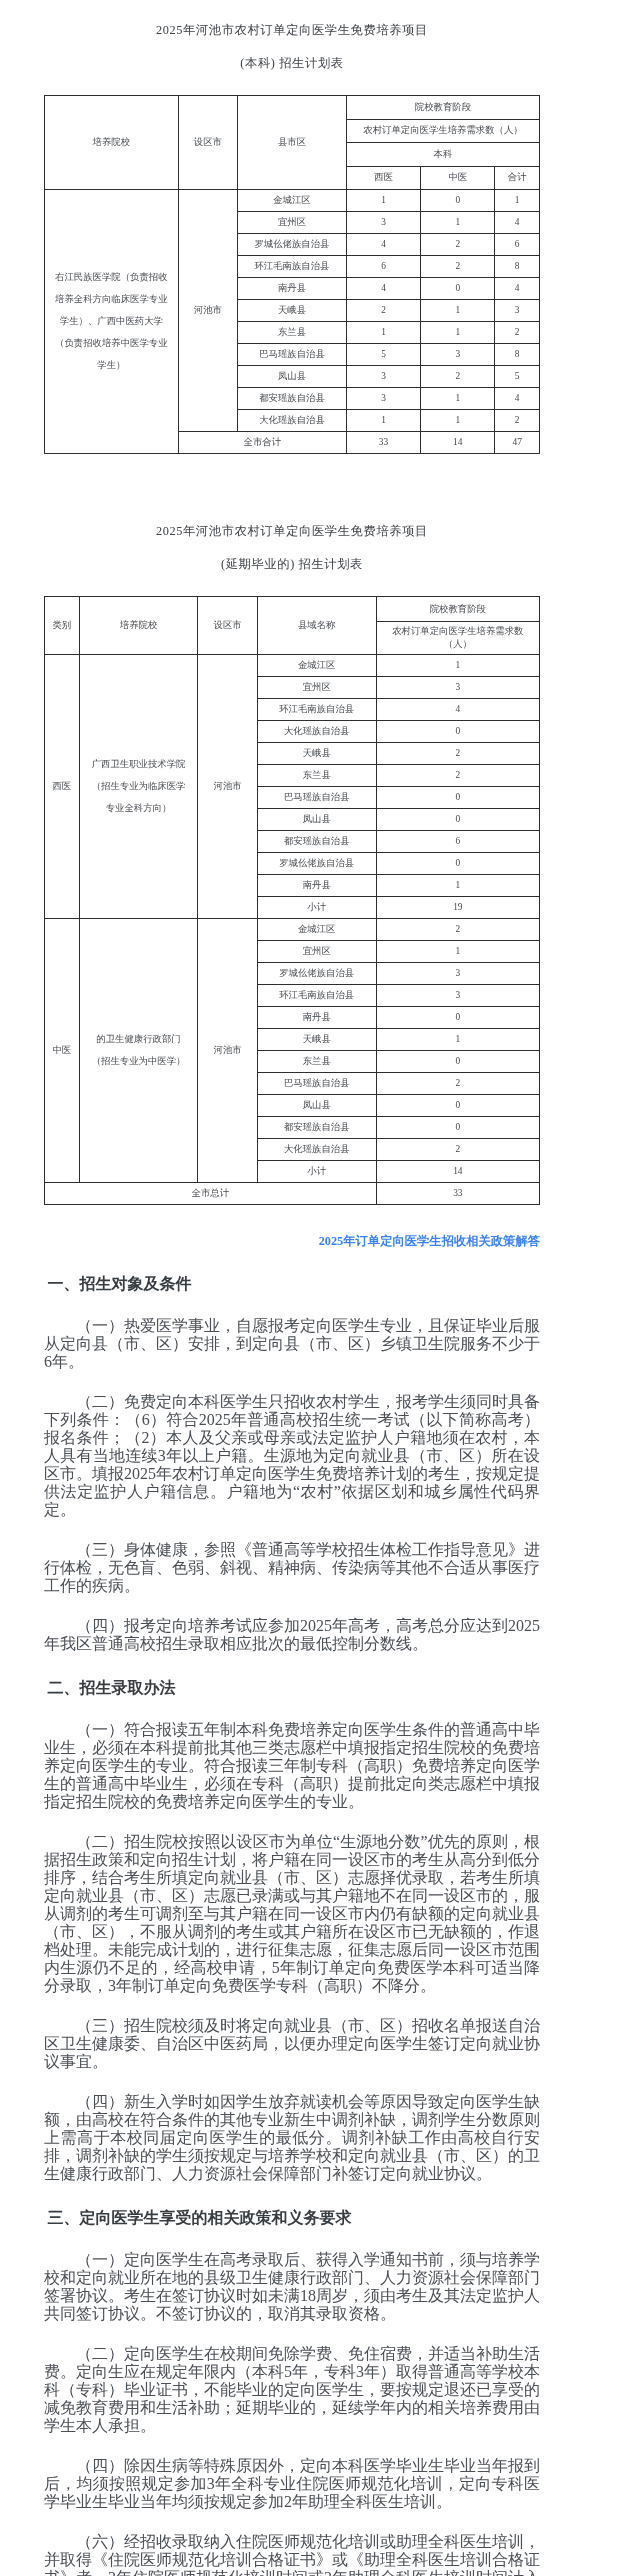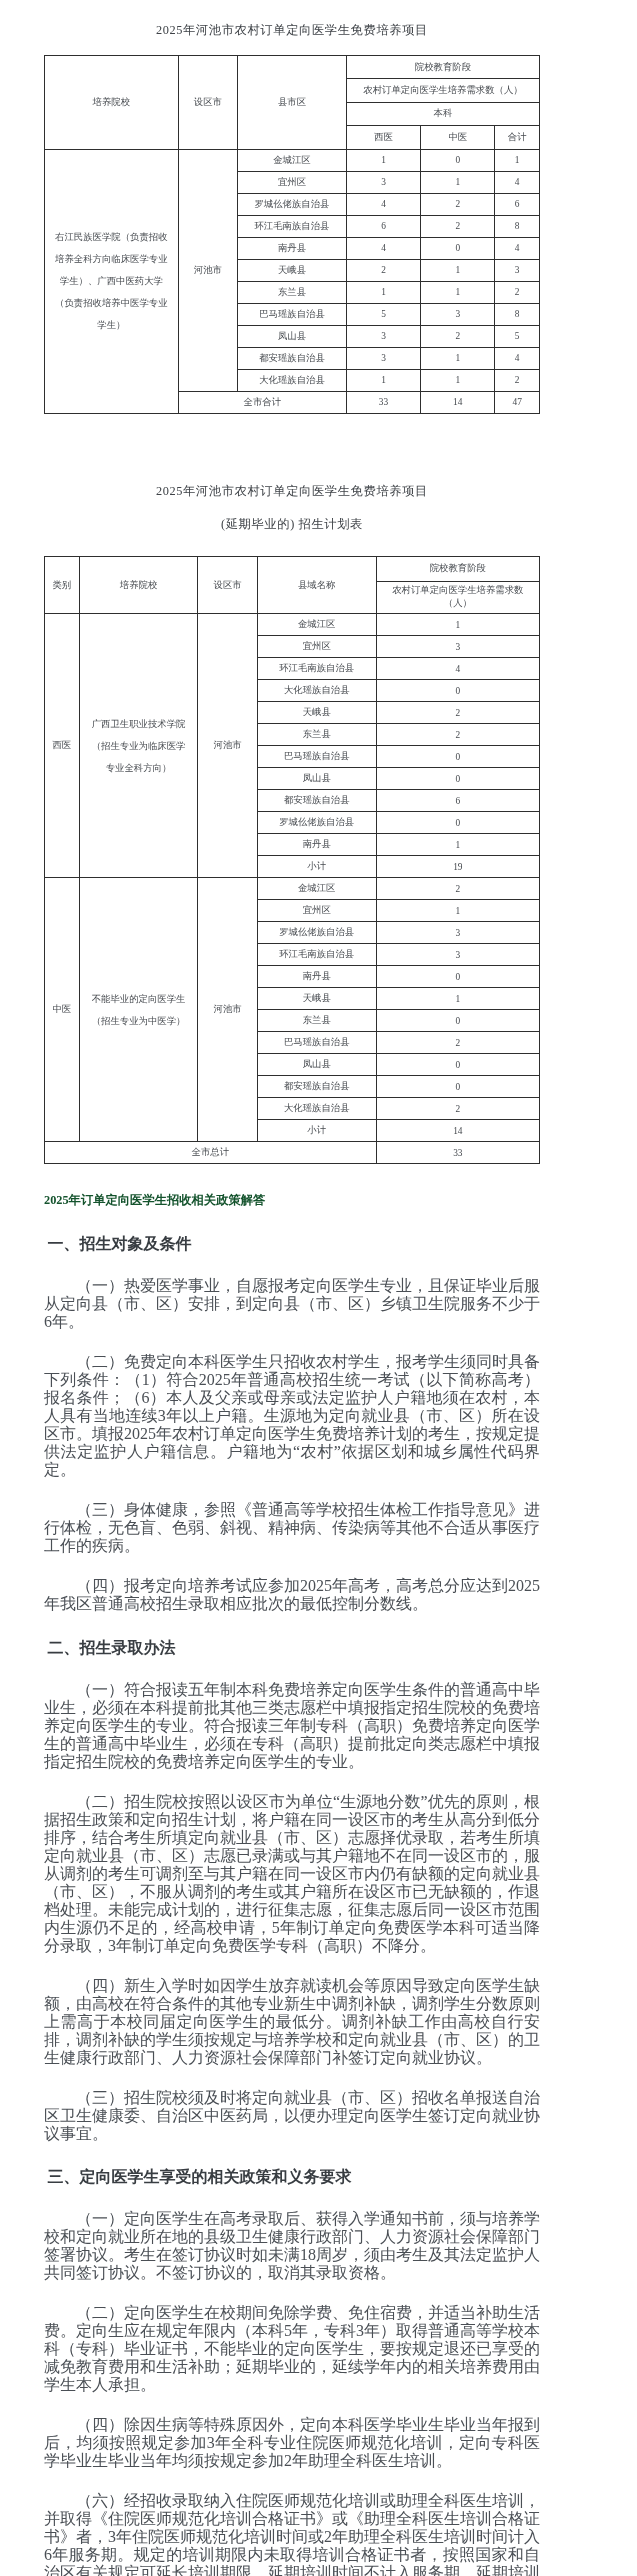--- a/index.html
+++ b/index.html
@@ -39,24 +39,24 @@
     word-break: break-all;
   }
   .t1 thead th { height: 23.4px; }
   .t1 tbody td { height: 22px; }
   .t2 thead th { height: 24.6px; }
   .t2 tbody td { height: 22px; }
   .school-cell { line-height: 22px; padding: 5.9px 9.4px; font-family: Liberation Serif, serif; }
 
   .policy { margin-top: 28px; }
   .policy-heading {
-    text-align: left;
+    text-align: right;
     font-size: 12.3px;
     font-weight: 700;
-    color: #14532d;
+    color: #3b82f6;
     margin: 0 0 8.2px 0;
   }
   .policy-section-title {
     font-size: 16px;
     font-weight: 700;
     color: #383d42;
     margin: 24.6px 0 0 3.5px;
   }
   .policy p {
     font-size: 16px;
@@ -66,20 +66,21 @@
     text-align: justify;
     margin: 22px 0;
   }
 </style>
 </head>
 <body>
 
 <div class="page">
 
   <h1 class="doc-title">2025年河池市农村订单定向医学生免费培养项目</h1>
+  <h1 class="doc-title sub">(本科) 招生计划表</h1>
 
   <table class="t1">
     <colgroup>
       <col style="width:27%">
         <col style="width:12%">
         <col style="width:22%">
       <col style="width:15%">
         <col style="width:15%">
         <col style="width:9%">
     </colgroup>
@@ -252,21 +253,21 @@
         <tr>
           <td>南丹县</td>
           <td>1</td>
         </tr>
         <tr>
           <td>小计</td>
           <td>19</td>
         </tr>
         <tr>
           <td rowspan="12">中医</td>
-          <td rowspan="12" class="school-cell">不能毕业的定向医学生（招生专业为中医学）</td>
+          <td rowspan="12" class="school-cell">的卫生健康行政部门（招生专业为中医学）</td>
           <td rowspan="12">河池市</td>
           <td>金城江区</td>
           <td>2</td>
         </tr>
         <tr>
           <td>宜州区</td>
           <td>1</td>
         </tr>
         <tr>
           <td>罗城仫佬族自治县</td>
@@ -313,28 +314,28 @@
           <td>33</td>
         </tr>
       </tbody>
   </table>
 
   <div class="policy">
     <h2 class="policy-heading">2025年订单定向医学生招收相关政策解答</h2>
     <div id="policy-body">
         <h3 class="policy-section-title">一、招生对象及条件</h3>
         <p>（一）热爱医学事业，自愿报考定向医学生专业，且保证毕业后服从定向县（市、区）安排，到定向县（市、区）乡镇卫生院服务不少于6年。</p>
-        <p>（二）免费定向本科医学生只招收农村学生，报考学生须同时具备下列条件：（1）符合2025年普通高校招生统一考试（以下简称高考）报名条件；（6）本人及父亲或母亲或法定监护人户籍地须在农村，本人具有当地连续3年以上户籍。生源地为定向就业县（市、区）所在设区市。填报2025年农村订单定向医学生免费培养计划的考生，按规定提供法定监护人户籍信息。户籍地为“农村”依据区划和城乡属性代码界定。</p>
+        <p>（二）免费定向本科医学生只招收农村学生，报考学生须同时具备下列条件：（6）符合2025年普通高校招生统一考试（以下简称高考）报名条件；（2）本人及父亲或母亲或法定监护人户籍地须在农村，本人具有当地连续3年以上户籍。生源地为定向就业县（市、区）所在设区市。填报2025年农村订单定向医学生免费培养计划的考生，按规定提供法定监护人户籍信息。户籍地为“农村”依据区划和城乡属性代码界定。</p>
         <p>（三）身体健康，参照《普通高等学校招生体检工作指导意见》进行体检，无色盲、色弱、斜视、精神病、传染病等其他不合适从事医疗工作的疾病。</p>
         <p>（四）报考定向培养考试应参加2025年高考，高考总分应达到2025年我区普通高校招生录取相应批次的最低控制分数线。</p>
         <h3 class="policy-section-title">二、招生录取办法</h3>
         <p>（一）符合报读五年制本科免费培养定向医学生条件的普通高中毕业生，必须在本科提前批其他三类志愿栏中填报指定招生院校的免费培养定向医学生的专业。符合报读三年制专科（高职）免费培养定向医学生的普通高中毕业生，必须在专科（高职）提前批定向类志愿栏中填报指定招生院校的免费培养定向医学生的专业。</p>
         <p>（二）招生院校按照以设区市为单位“生源地分数”优先的原则，根据招生政策和定向招生计划，将户籍在同一设区市的考生从高分到低分排序，结合考生所填定向就业县（市、区）志愿择优录取，若考生所填定向就业县（市、区）志愿已录满或与其户籍地不在同一设区市的，服从调剂的考生可调剂至与其户籍在同一设区市内仍有缺额的定向就业县（市、区），不服从调剂的考生或其户籍所在设区市已无缺额的，作退档处理。未能完成计划的，进行征集志愿，征集志愿后同一设区市范围内生源仍不足的，经高校申请，5年制订单定向免费医学本科可适当降分录取，3年制订单定向免费医学专科（高职）不降分。</p>
+        <p>（三）招生院校须及时将定向就业县（市、区）招收名单报送自治区卫生健康委、自治区中医药局，以便办理定向医学生签订定向就业协议事宜。</p>
         <p>（四）新生入学时如因学生放弃就读机会等原因导致定向医学生缺额，由高校在符合条件的其他专业新生中调剂补缺，调剂学生分数原则上需高于本校同届定向医学生的最低分。调剂补缺工作由高校自行安排，调剂补缺的学生须按规定与培养学校和定向就业县（市、区）的卫生健康行政部门、人力资源社会保障部门补签订定向就业协议。</p>
-        <p>（三）招生院校须及时将定向就业县（市、区）招收名单报送自治区卫生健康委、自治区中医药局，以便办理定向医学生签订定向就业协议事宜。</p>
         <h3 class="policy-section-title">三、定向医学生享受的相关政策和义务要求</h3>
         <p>（一）定向医学生在高考录取后、获得入学通知书前，须与培养学校和定向就业所在地的县级卫生健康行政部门、人力资源社会保障部门签署协议。考生在签订协议时如未满18周岁，须由考生及其法定监护人共同签订协议。不签订协议的，取消其录取资格。</p>
         <p>（二）定向医学生在校期间免除学费、免住宿费，并适当补助生活费。定向生应在规定年限内（本科5年，专科3年）取得普通高等学校本科（专科）毕业证书，不能毕业的定向医学生，要按规定退还已享受的减免教育费用和生活补助；延期毕业的，延续学年内的相关培养费用由学生本人承担。</p>
         <p>（四）除因生病等特殊原因外，定向本科医学毕业生毕业当年报到后，均须按照规定参加3年全科专业住院医师规范化培训，定向专科医学毕业生毕业当年均须按规定参加2年助理全科医生培训。</p>
         <p>（六）经招收录取纳入住院医师规范化培训或助理全科医生培训，并取得《住院医师规范化培训合格证书》或《助理全科医生培训合格证书》者，3年住院医师规范化培训时间或2年助理全科医生培训时间计入6年服务期。规定的培训期限内未取得培训合格证书者，按照国家和自治区有关规定可延长培训期限，延期培训时间不计入服务期，延期培训费用由个人承担。经延期培训后仍未取得合格证书者，所有培训时间均不计入服务期内。</p>
       </div>
   </div>
 
 </div>
 

